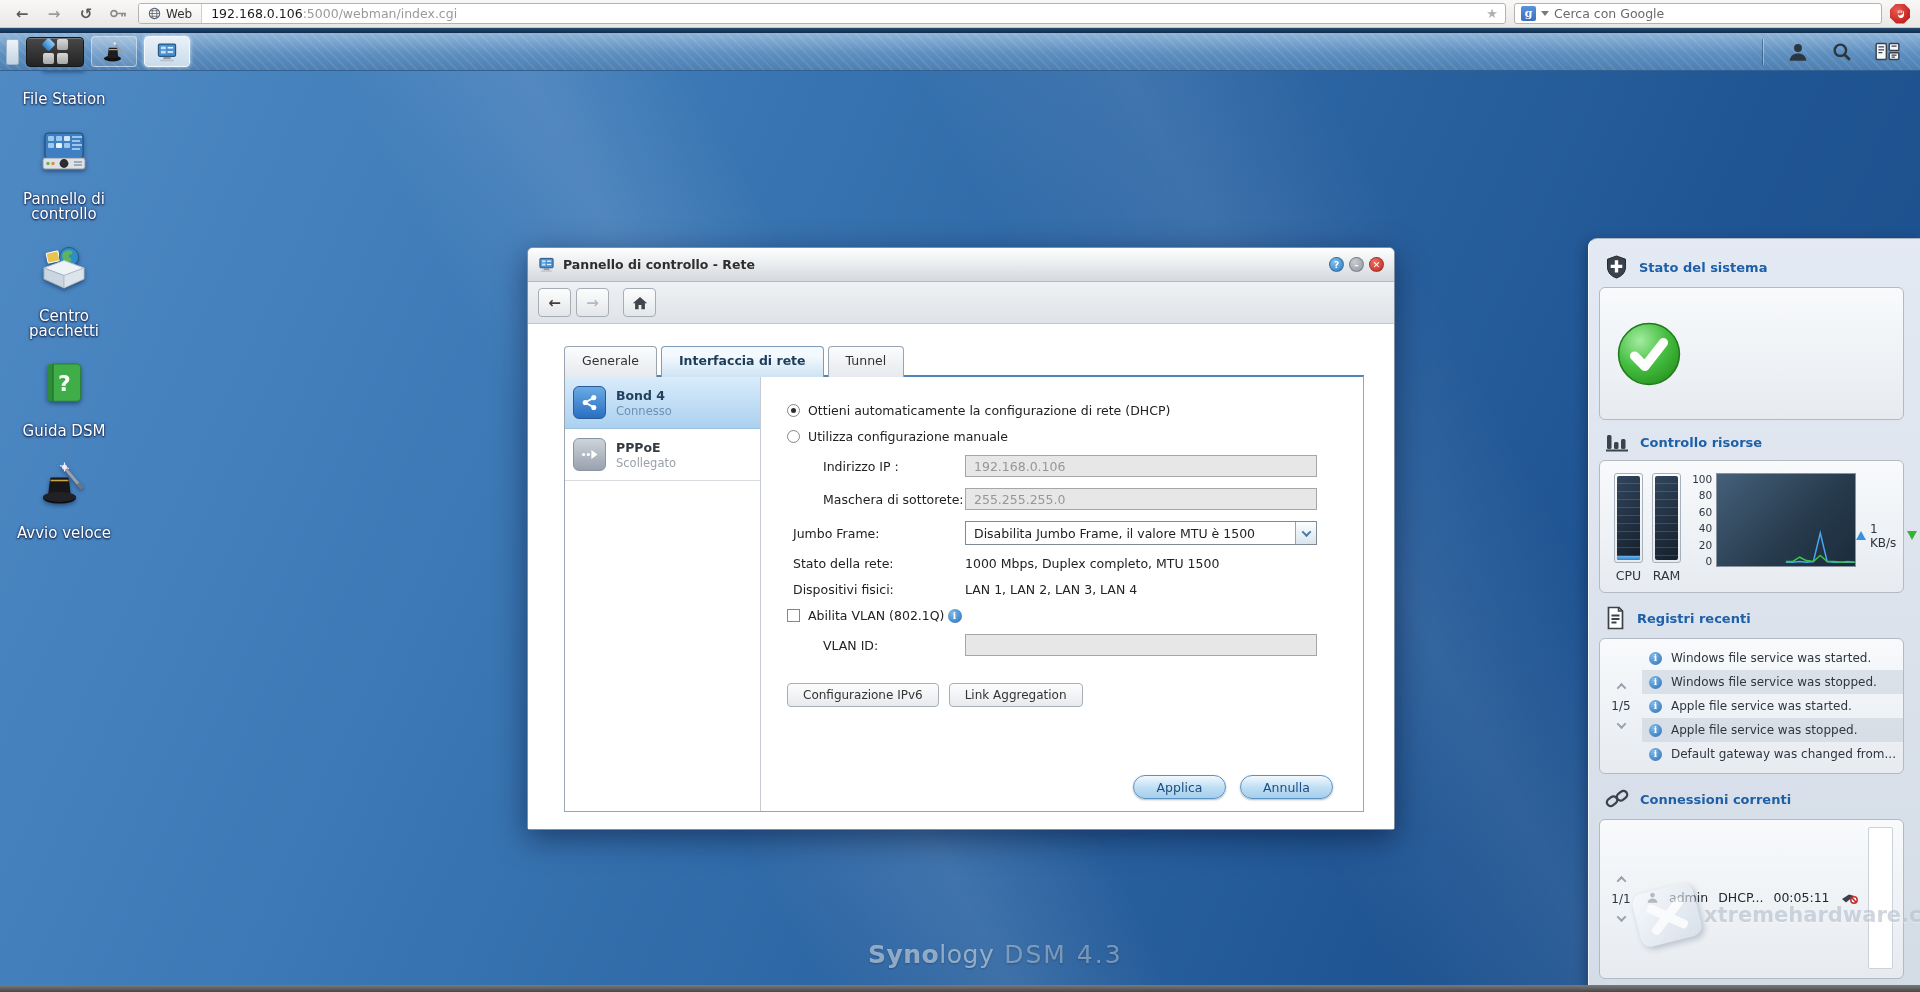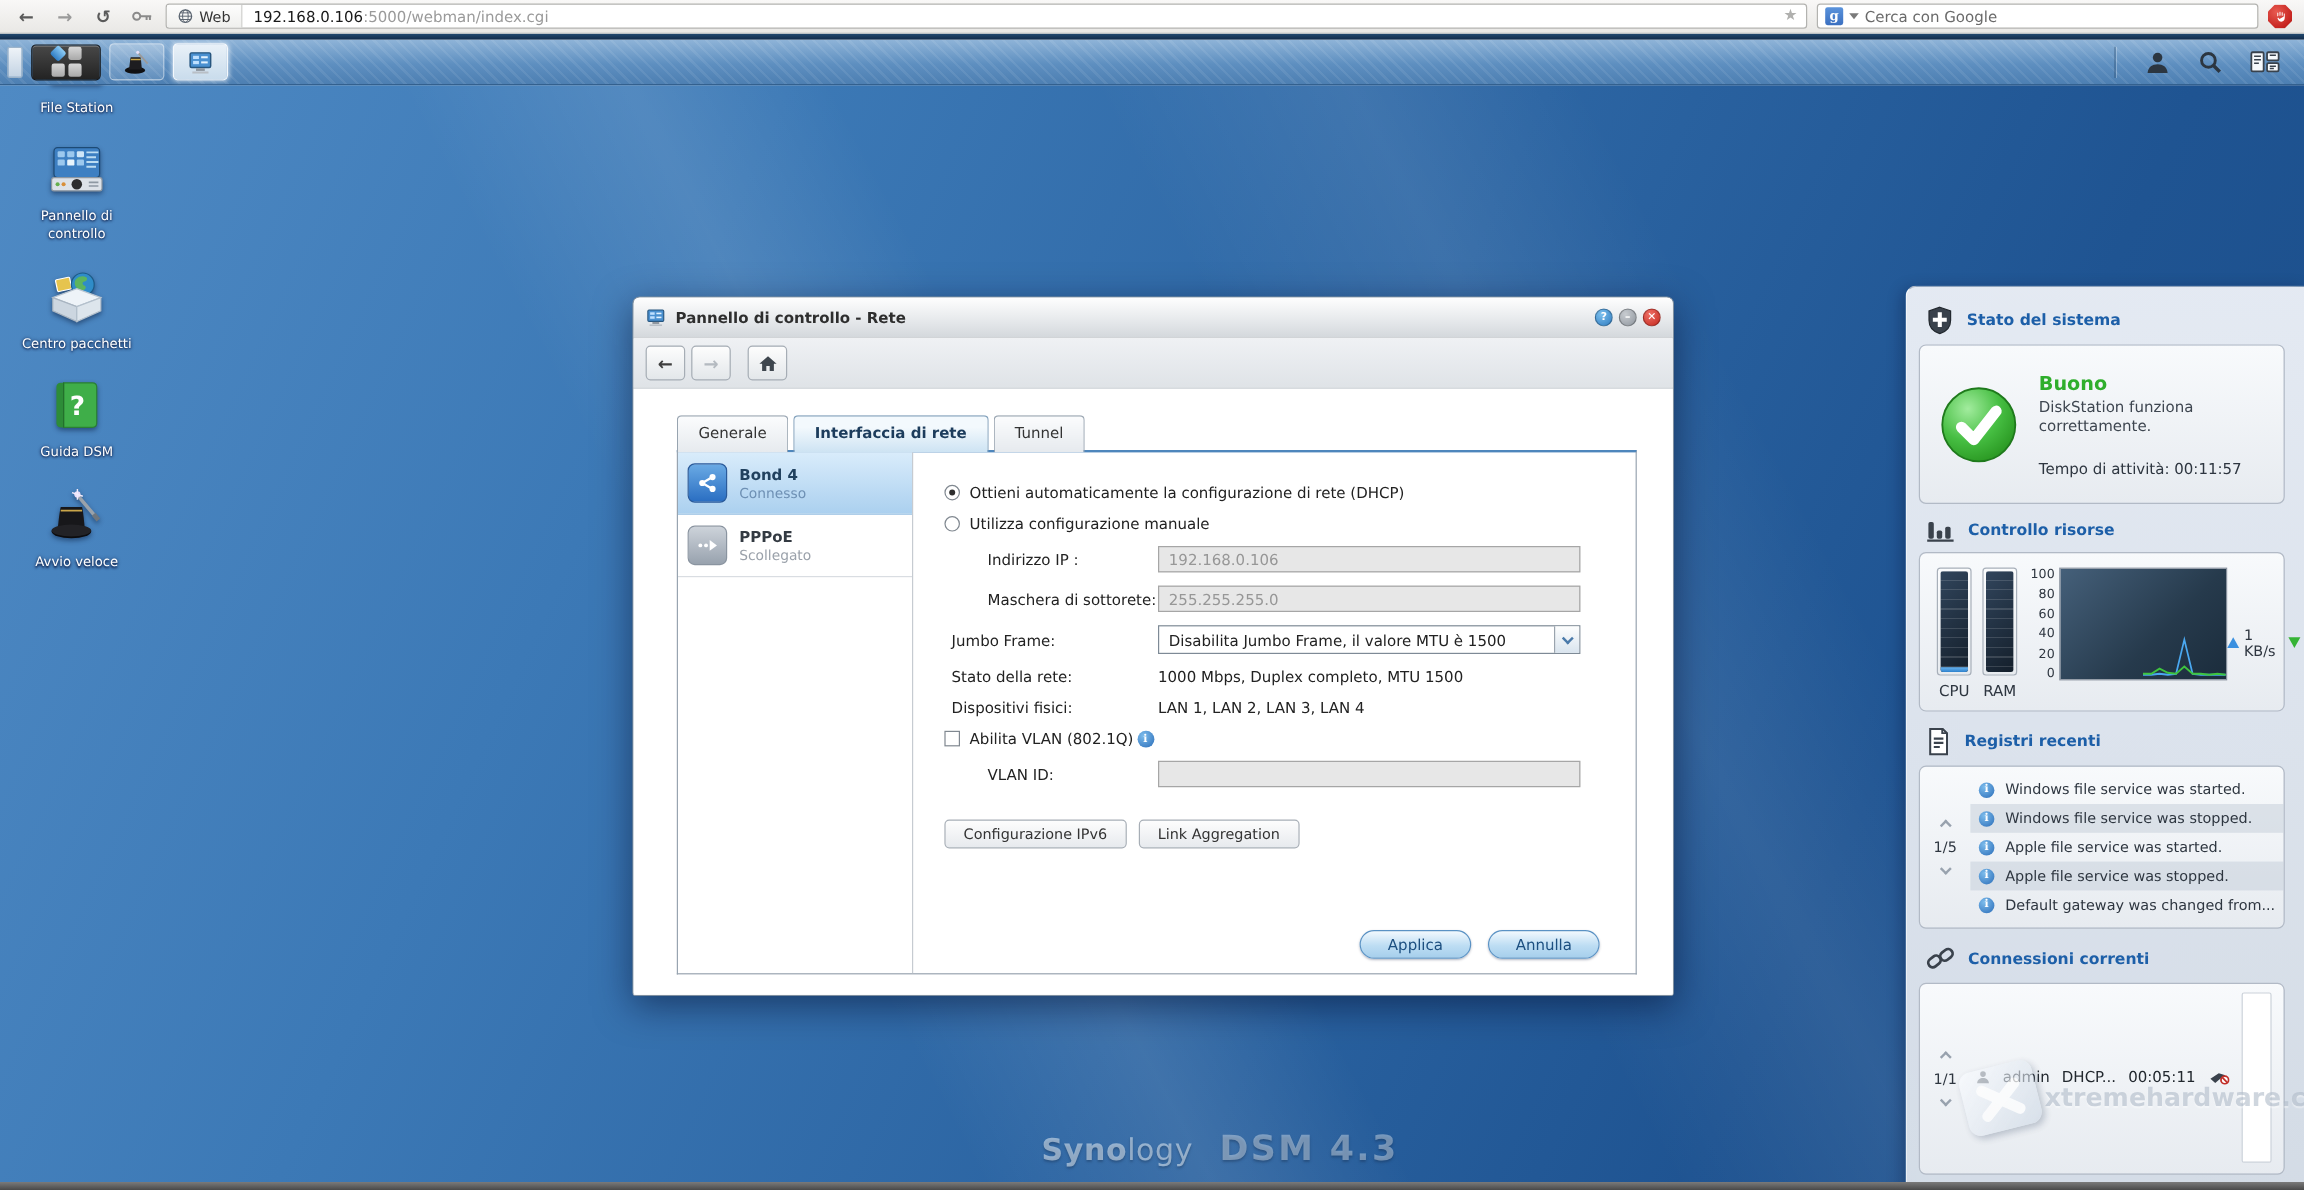--- a/index.html
+++ b/index.html
@@ -61,21 +61,21 @@
   .desktop { position:absolute; top:71px; left:0; width:1920px; height:914px;
     background:
       linear-gradient(62deg, rgba(255,255,255,0) 34%, rgba(255,255,255,0.10) 42%, rgba(255,255,255,0) 49%),
       linear-gradient(62deg, rgba(255,255,255,0) 58%, rgba(255,255,255,0.08) 67%, rgba(255,255,255,0) 75%),
       linear-gradient(115deg,#4f8ac4 0%,#3c79b6 28%,#2c65a3 55%,#1f5492 78%,#1a4c88 100%);
     z-index:1; }
 
   .desk-icons { position:absolute; left:12px; top:29px; width:104px; display:flex; flex-direction:column; gap:22px; z-index:2; }
   .dicon { display:flex; flex-direction:column; align-items:center; cursor:default; }
   .dicon svg { filter:drop-shadow(0 2px 2px rgba(0,10,40,0.45)); }
-  .dicon-label { margin-top:7px; color:#fff; font-size:11px; line-height:15px; text-align:center;
+  .dicon-label { margin-top:17px; color:#fff; font-size:15px; line-height:15px; text-align:center;
     text-shadow:0 1px 2px rgba(0,10,50,0.9), 0 0 3px rgba(0,10,50,0.6); }
 
   
   .dialog { position:absolute; left:527px; top:247px; width:868px; height:583px; z-index:10;
     border:1px solid #7e8fa0; border-radius:6px 6px 3px 3px; background:#fff;
     box-shadow:0 8px 30px rgba(0,10,40,0.5); display:flex; flex-direction:column; }
   .dlg-titlebar { height:34px; flex:0 0 34px; background:linear-gradient(#fefefe,#e3e6e9 65%,#d4d8dc);
     border-bottom:1px solid #b6bbc1; border-radius:5px 5px 0 0;
     display:flex; align-items:center; gap:8px; padding:0 10px; }
   .dlg-title { font-size:12.5px; font-weight:bold; color:#2e2e2e; }
@@ -202,21 +202,21 @@
   .conn-body { background:#fff; border:1px solid #ccd2da; flex:1; margin:0 3px 2px 2px; border-radius:2px; }
 
   .collapse-tab { position:absolute; right:10px; bottom:0; width:72px; height:21px;
     background:linear-gradient(#f3f6f9,#dde3ea); border:1px solid #aeb6c0; border-bottom:none;
     border-radius:7px 7px 0 0; display:flex; align-items:center; justify-content:center; z-index:6; }
 
   
   .syno-wm { position:absolute; left:868px; top:940px; z-index:3; color:rgba(230,238,246,0.55);
     font-size:25px; letter-spacing:0.5px; text-shadow:0 1px 2px rgba(20,40,70,0.35); }
   .syno-wm .b { font-weight:bold; }
-  .syno-wm .v { font-size:29px; color:rgba(210,222,235,0.48); margin-left:22px; font-weight:bold; letter-spacing:2px; }
+  .syno-wm .v { font-size:25px; color:rgba(210,222,235,0.48); margin-left:10px; font-weight:normal; letter-spacing:2px; }
   .xh-wm { position:absolute; left:1636px; top:888px; z-index:8; display:flex; align-items:center; opacity:0.75; pointer-events:none; }
   .xh-logo { width:62px; height:54px; border-radius:10px; transform:rotate(-14deg);
     background:linear-gradient(135deg,rgba(250,252,255,0.9),rgba(200,212,226,0.75));
     box-shadow:2px 3px 6px rgba(40,60,90,0.35); position:relative; }
   .xh-logo::before,.xh-logo::after { content:""; position:absolute; left:9px; top:24px; width:44px; height:9px;
     background:rgba(255,255,255,0.95); border-radius:4px; }
   .xh-logo::before { transform:rotate(38deg); }
   .xh-logo::after { transform:rotate(-38deg); }
   .xh-text { font-size:21px; font-weight:bold; color:rgba(175,186,200,0.8); margin-left:6px;
     text-shadow:0 1px 1px rgba(255,255,255,0.55); }
@@ -516,25 +516,20 @@
       <defs>
           <radialGradient id="gc" cx="35%" cy="28%" r="80%">
             <stop offset="0" stop-color="#a2ec9e"></stop>
             <stop offset="0.55" stop-color="#46be42"></stop>
             <stop offset="1" stop-color="#27941f"></stop>
           </radialGradient>
         </defs>
       <circle cx="32" cy="32" r="29.5" fill="url(#gc)" stroke="#1f7a1c" stroke-width="1.5"></circle>
       <path d="M18 34l10 10 18-23" stroke="#fff" stroke-width="9" fill="none" stroke-linecap="round" stroke-linejoin="round"></path>
     </svg>
-    <div class="status-texts">
-      <span class="status-state">Buono</span>
-      <span class="status-desc">DiskStation funziona correttamente.</span>
-      <span class="status-uptime">Tempo di attività: 00:11:57</span>
-    </div>
   </div>
 
   <div class="w-head">
     <svg width="24" height="19" viewBox="0 0 24 19">
         <rect x="2" y="2" width="4.5" height="14" rx="1.5" fill="#3a424c"></rect>
         <rect x="9" y="9" width="4.5" height="7" rx="1.5" fill="#3a424c"></rect>
         <rect x="16" y="6" width="4.5" height="10" rx="1.5" fill="#3a424c"></rect>
         <path d="M1 17.5h22" stroke="#3a424c" stroke-width="2"></path>
       </svg>
     <span class="w-title">Controllo risorse</span>

